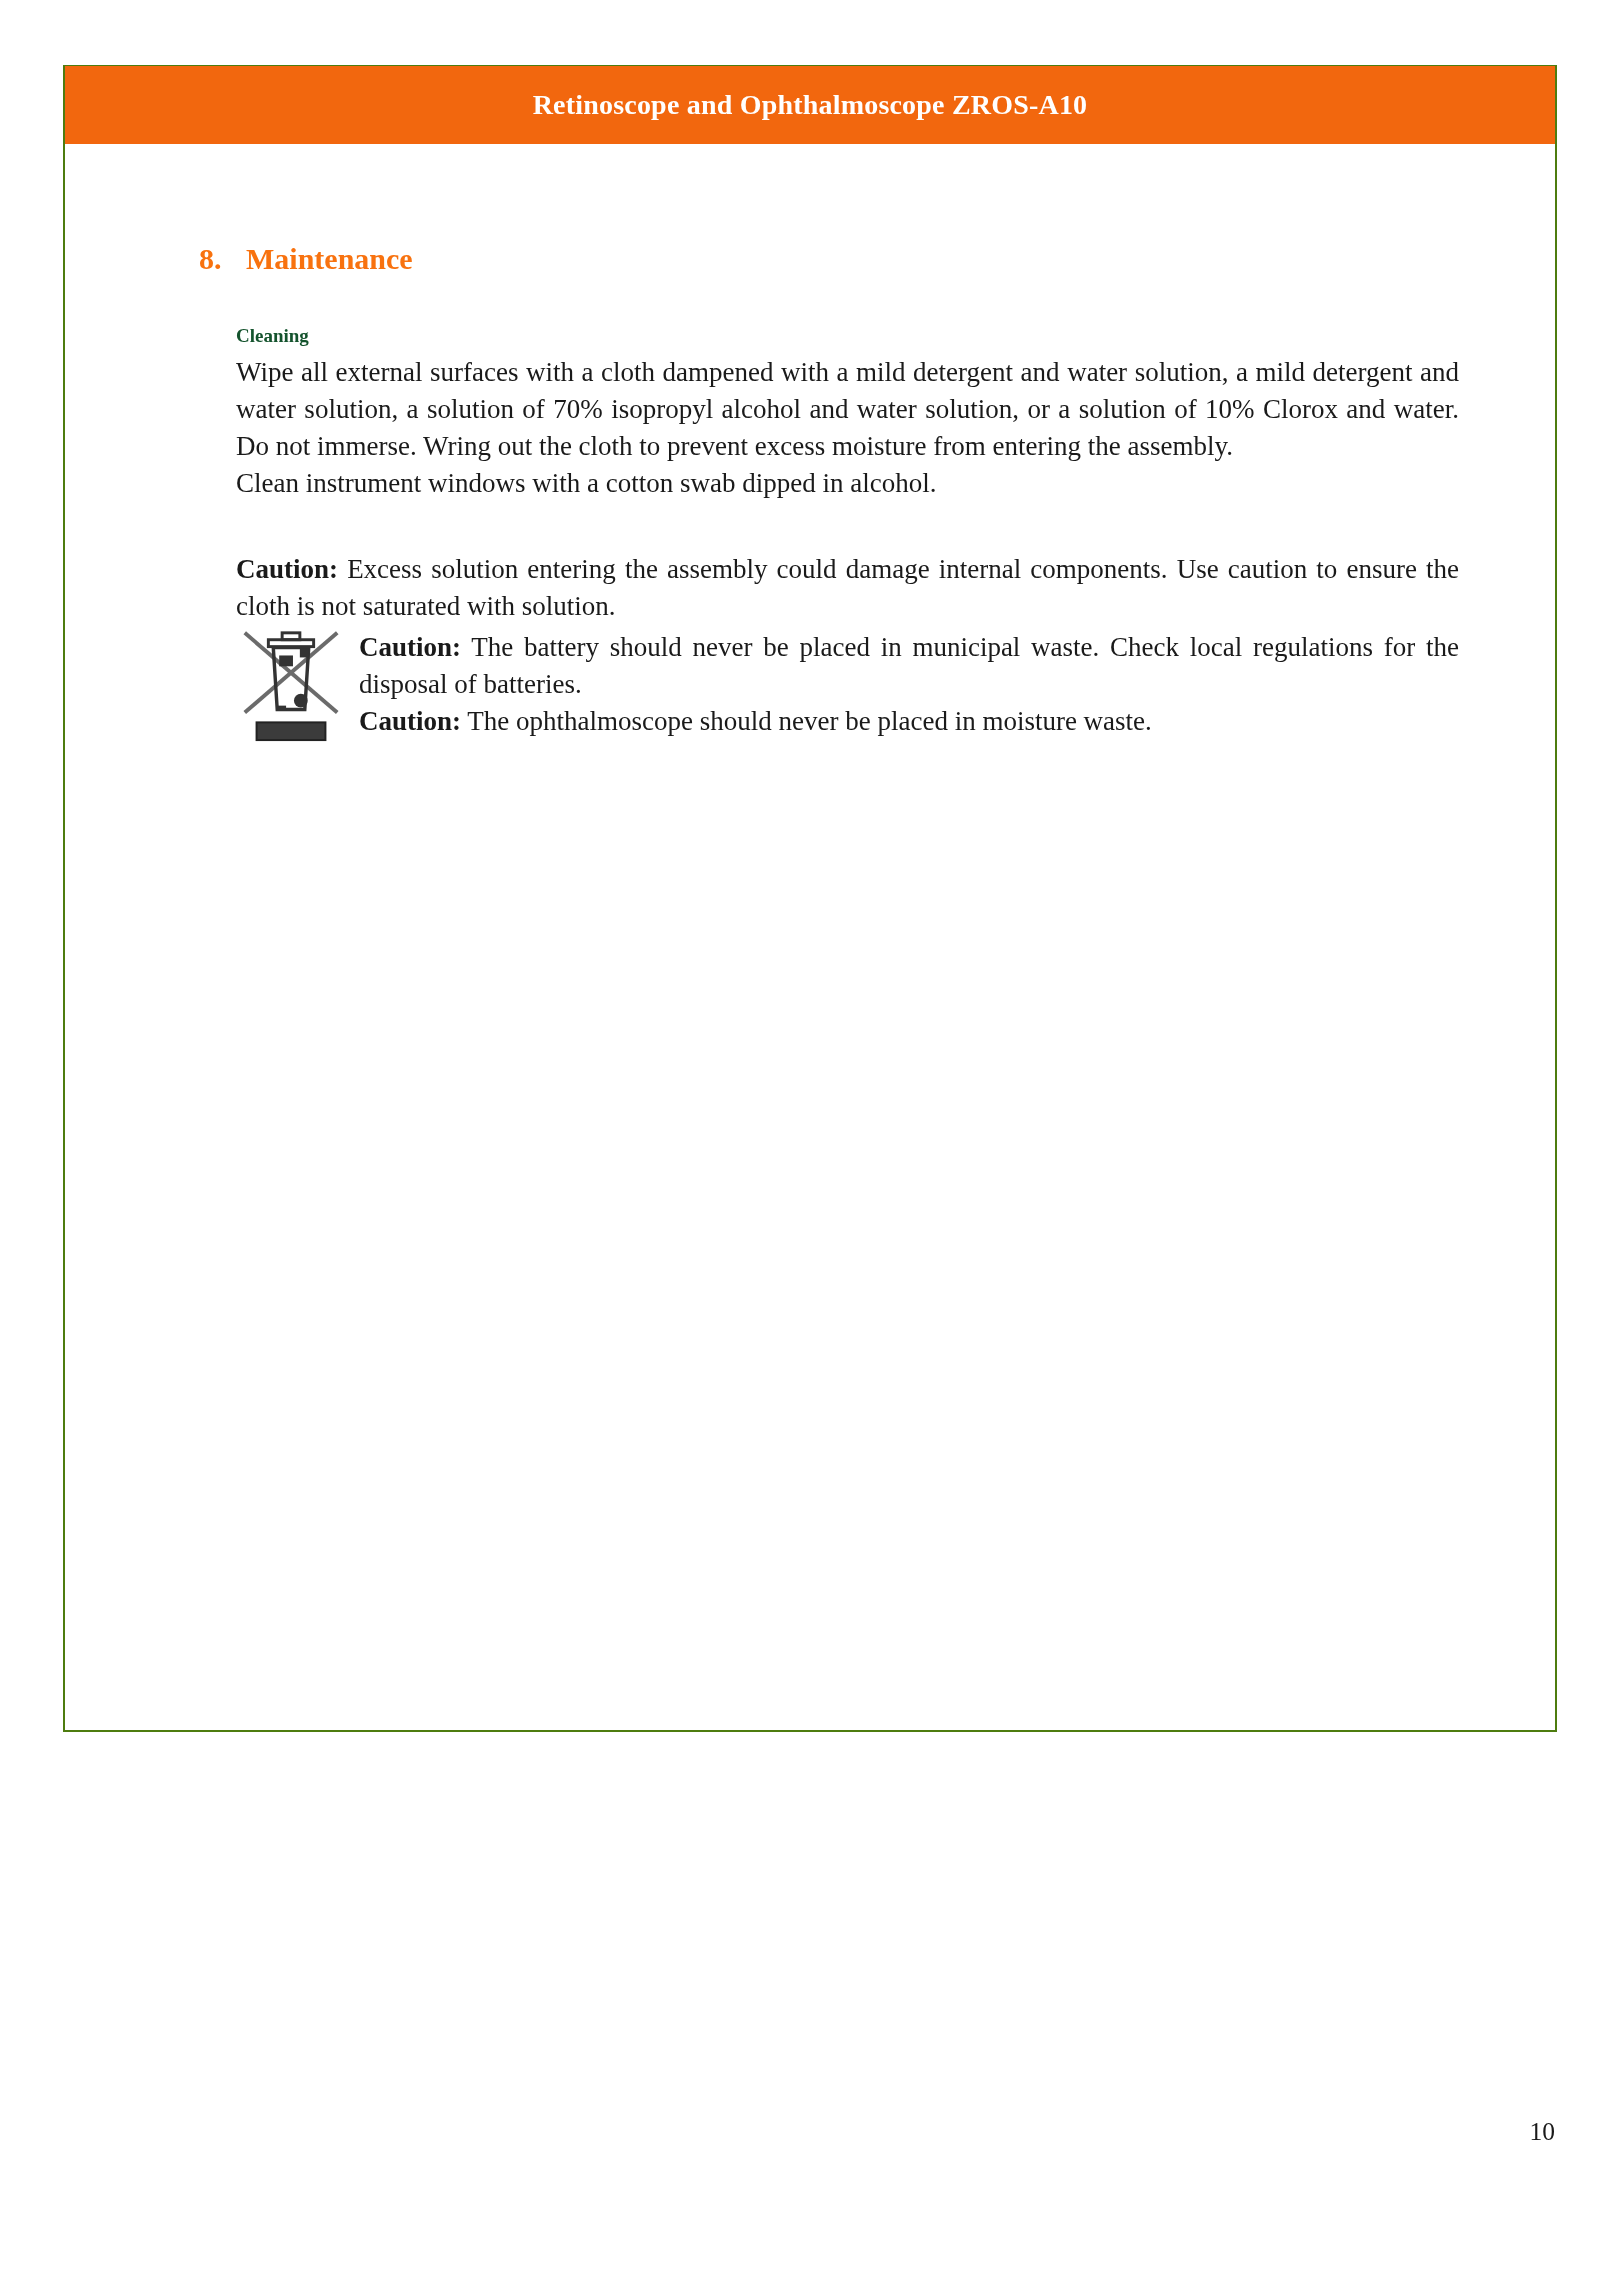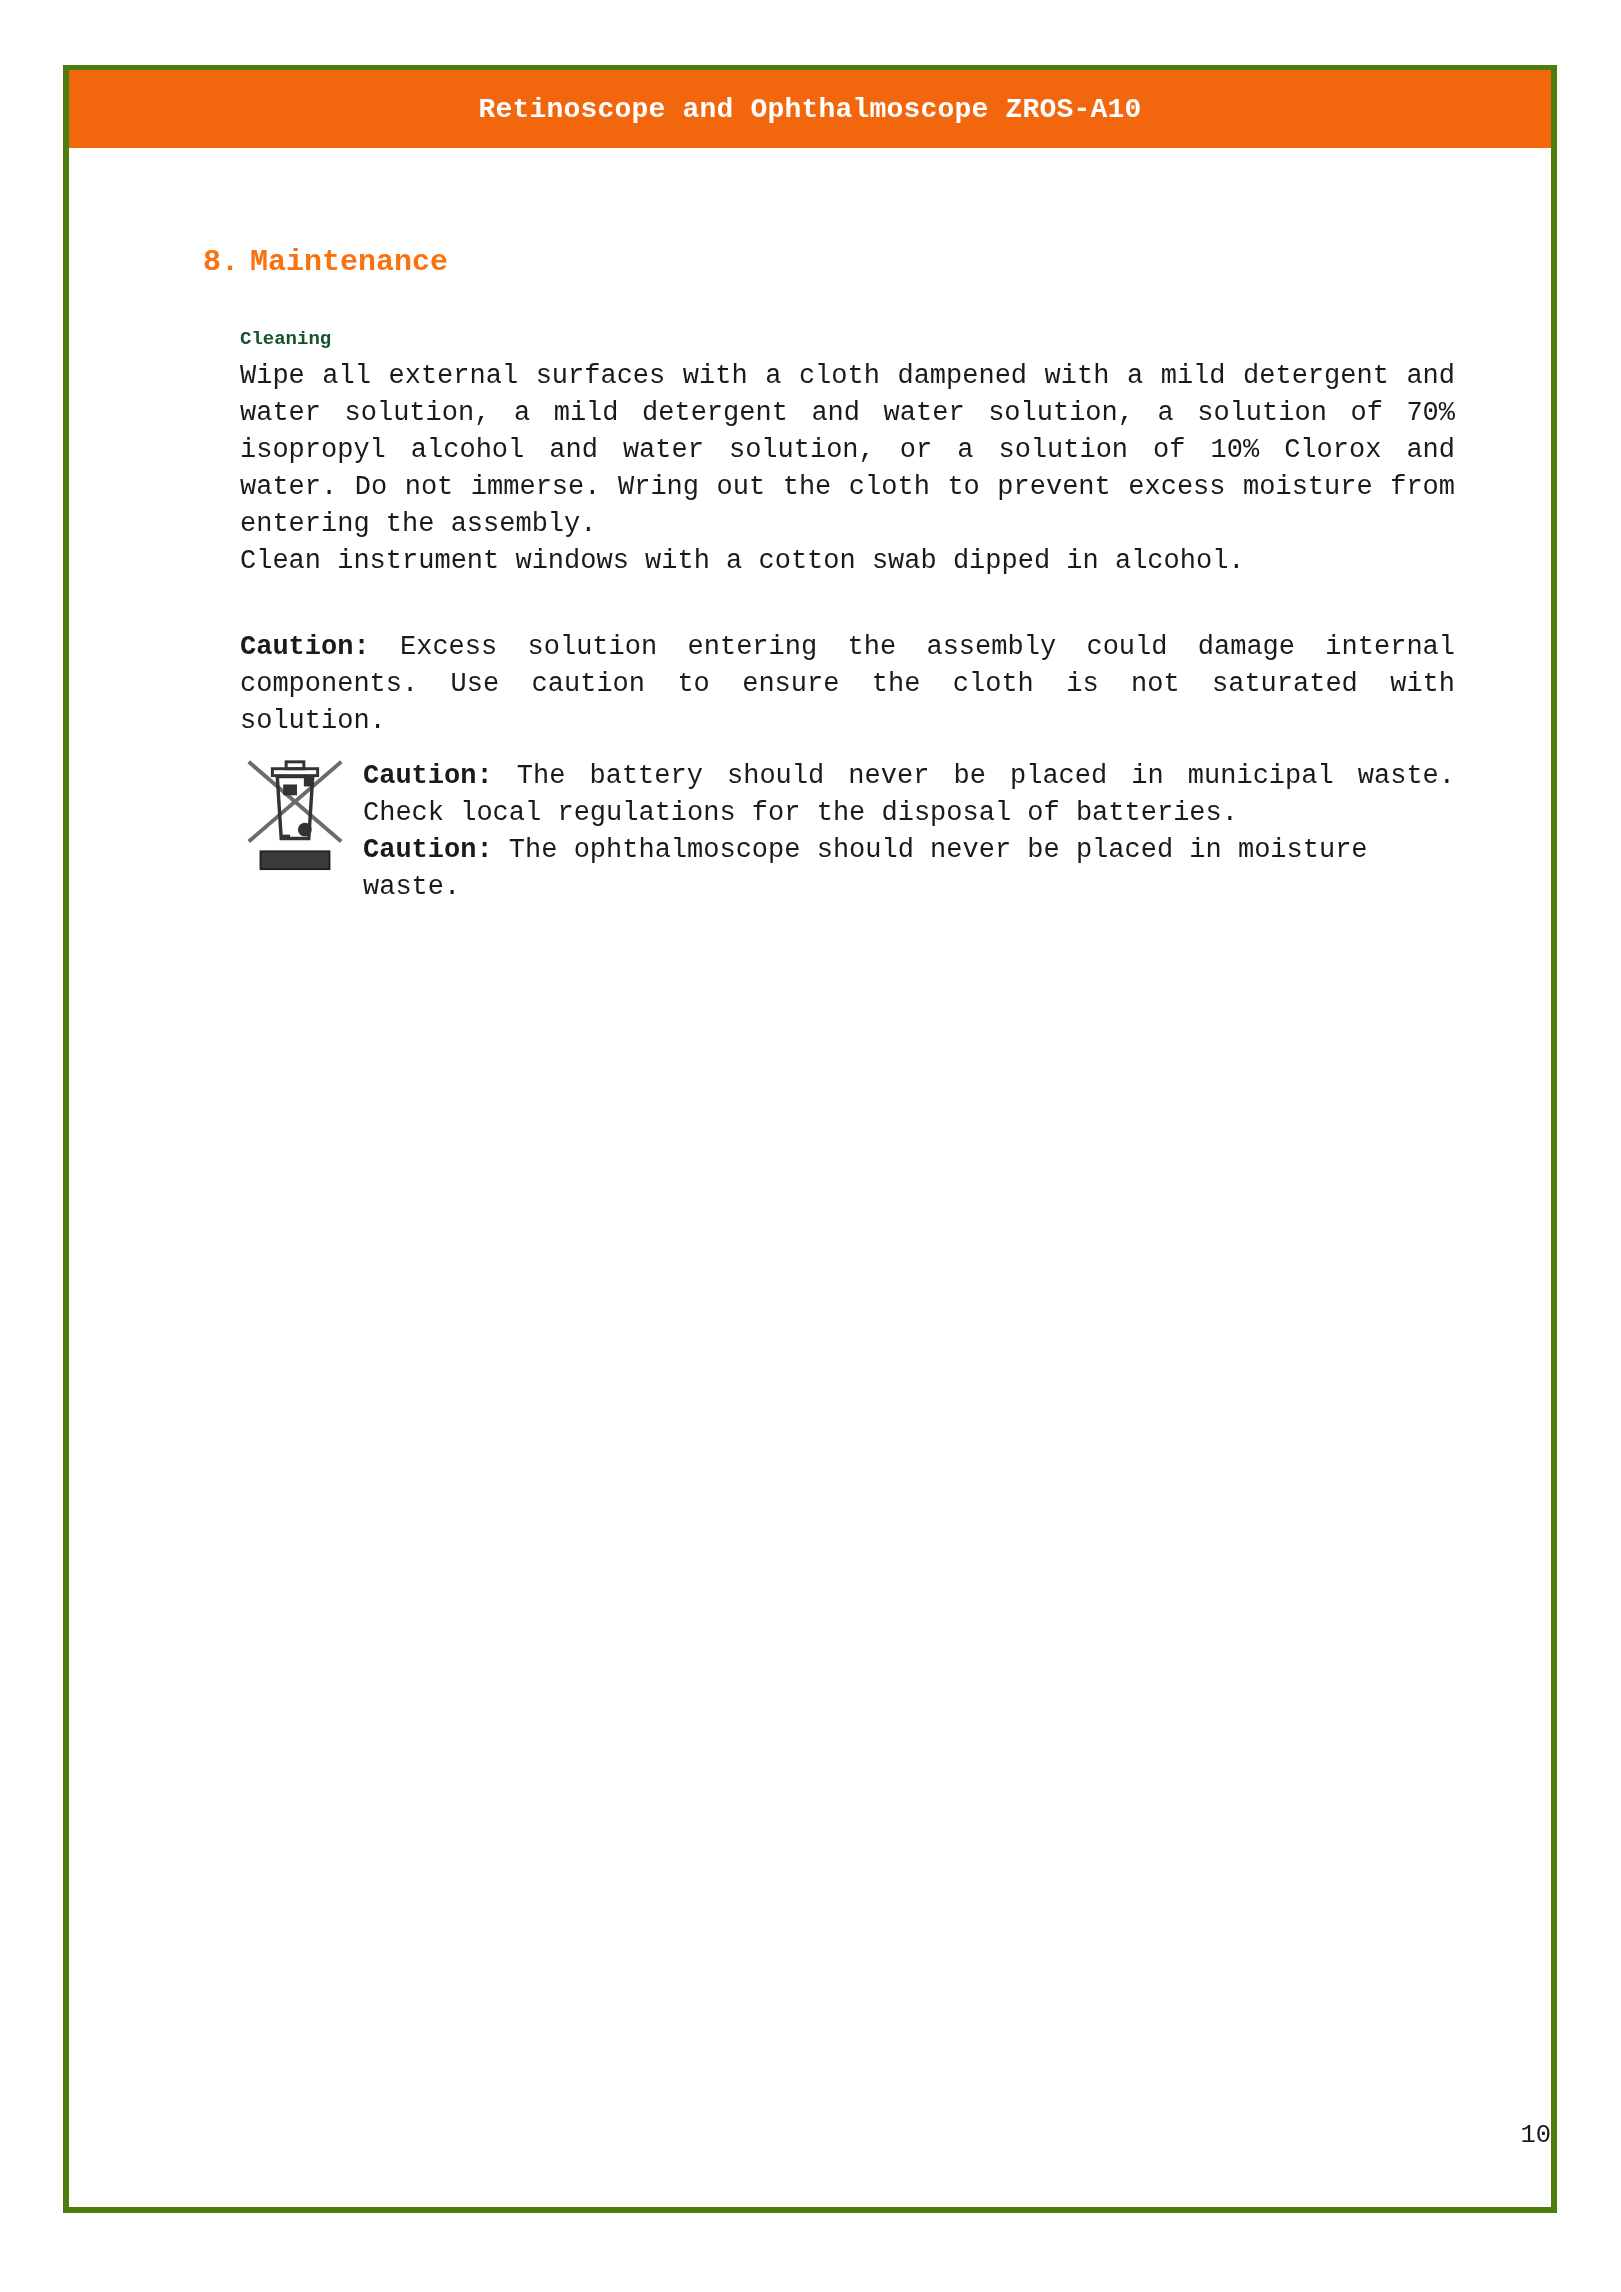--- a/index.html
+++ b/index.html
@@ -8,23 +8,22 @@
     width: 1621px; height: 2293px;
     background: #ffffff;
     font-family: "Liberation Serif", "DejaVu Serif", serif;
     color: #1a1a1a;
     position: relative;
     overflow: hidden;
   }
   .page-frame {
     position: absolute;
     left: 63px; top: 65px;
-    width: 1494px; height: 2148px;
-    border: 6px solid #4d7c0f;
-    font-family: Liberation Mono, monospace;
+    width: 1494px; height: 1667px;
+    border: 2px solid #4d7c0f;
   }
   .header-band {
     width: 100%; height: 78px;
     margin: -1px 0 0 0;
     background: #F2670E;
     display: flex; align-items: center; justify-content: center;
   }
   .header-title {
     color: #ffffff;
     font-weight: bold;
@@ -54,21 +53,21 @@
   }
   .body-text {
     font-size: 27px;
     line-height: 37px;
     margin: 0;
   }
   .justified { text-align: justify; }
   .caution-first { margin-top: 49px; }
   .caution-indent-block {
     position: relative;
-    margin-top: 18px;
+    margin-top: 4px;
     padding-left: 123px;
     min-height: 123px;
   }
   .weee-icon-wrap {
     position: absolute;
     left: 4.9px; top: -5.9px;
     width: 100px; height: 122px;
   }
   .weee-icon-wrap svg { width: 100%; height: 100%; }
   b.caution-label { font-weight: bold; }

